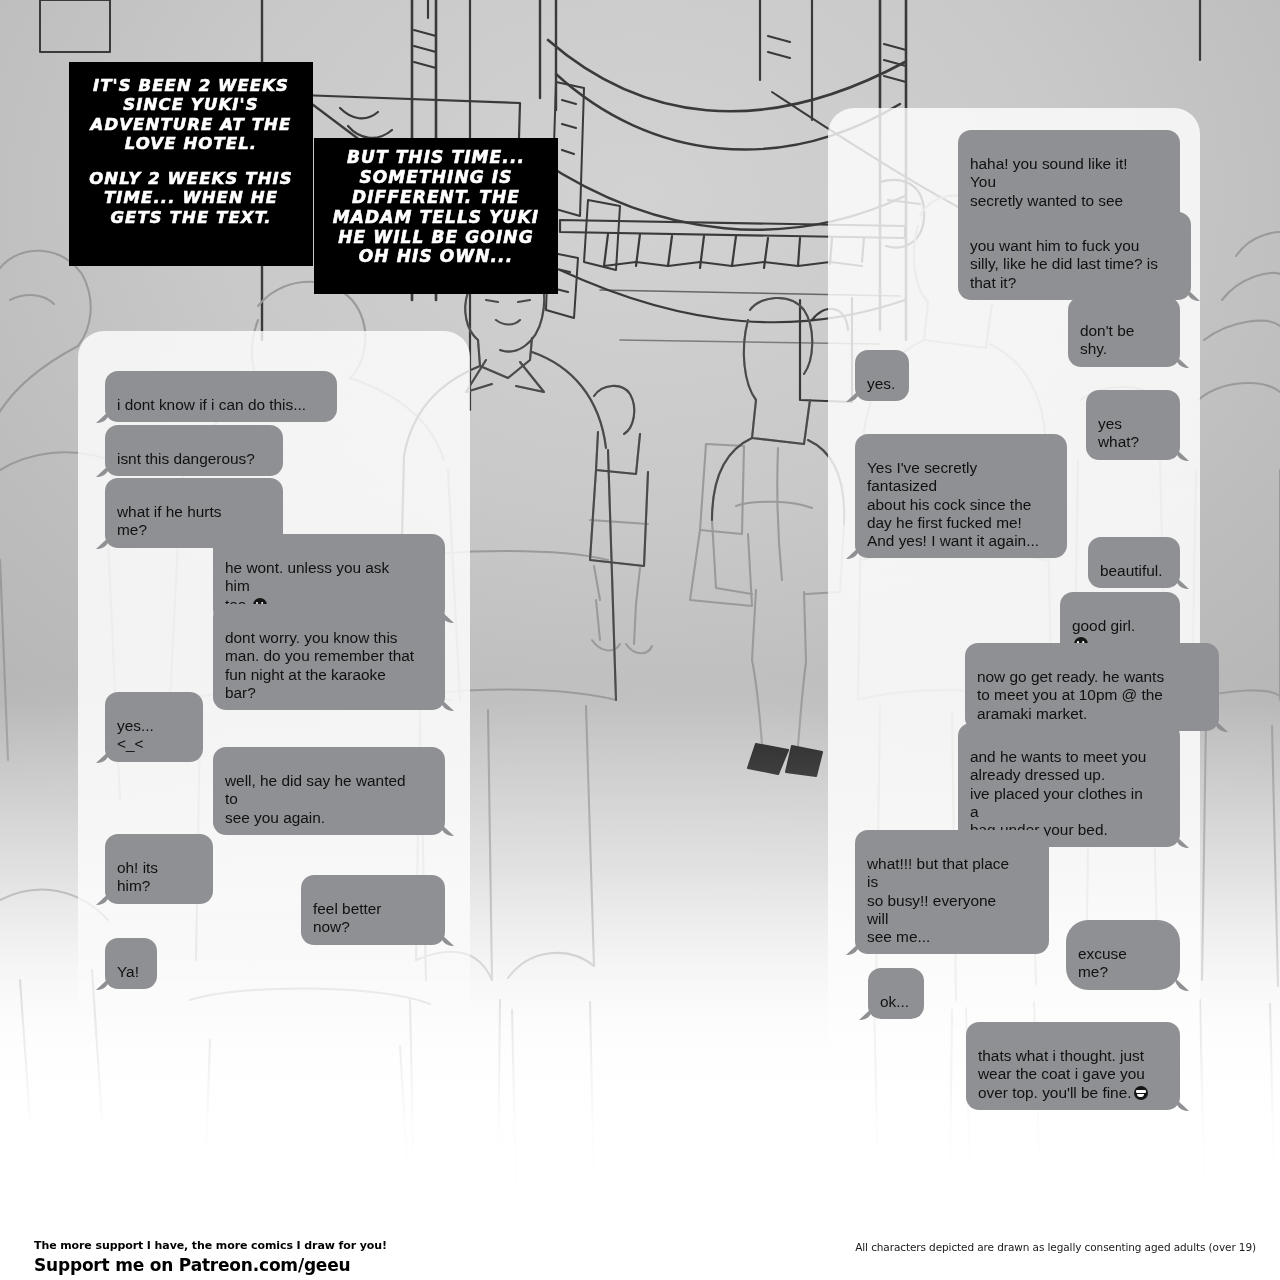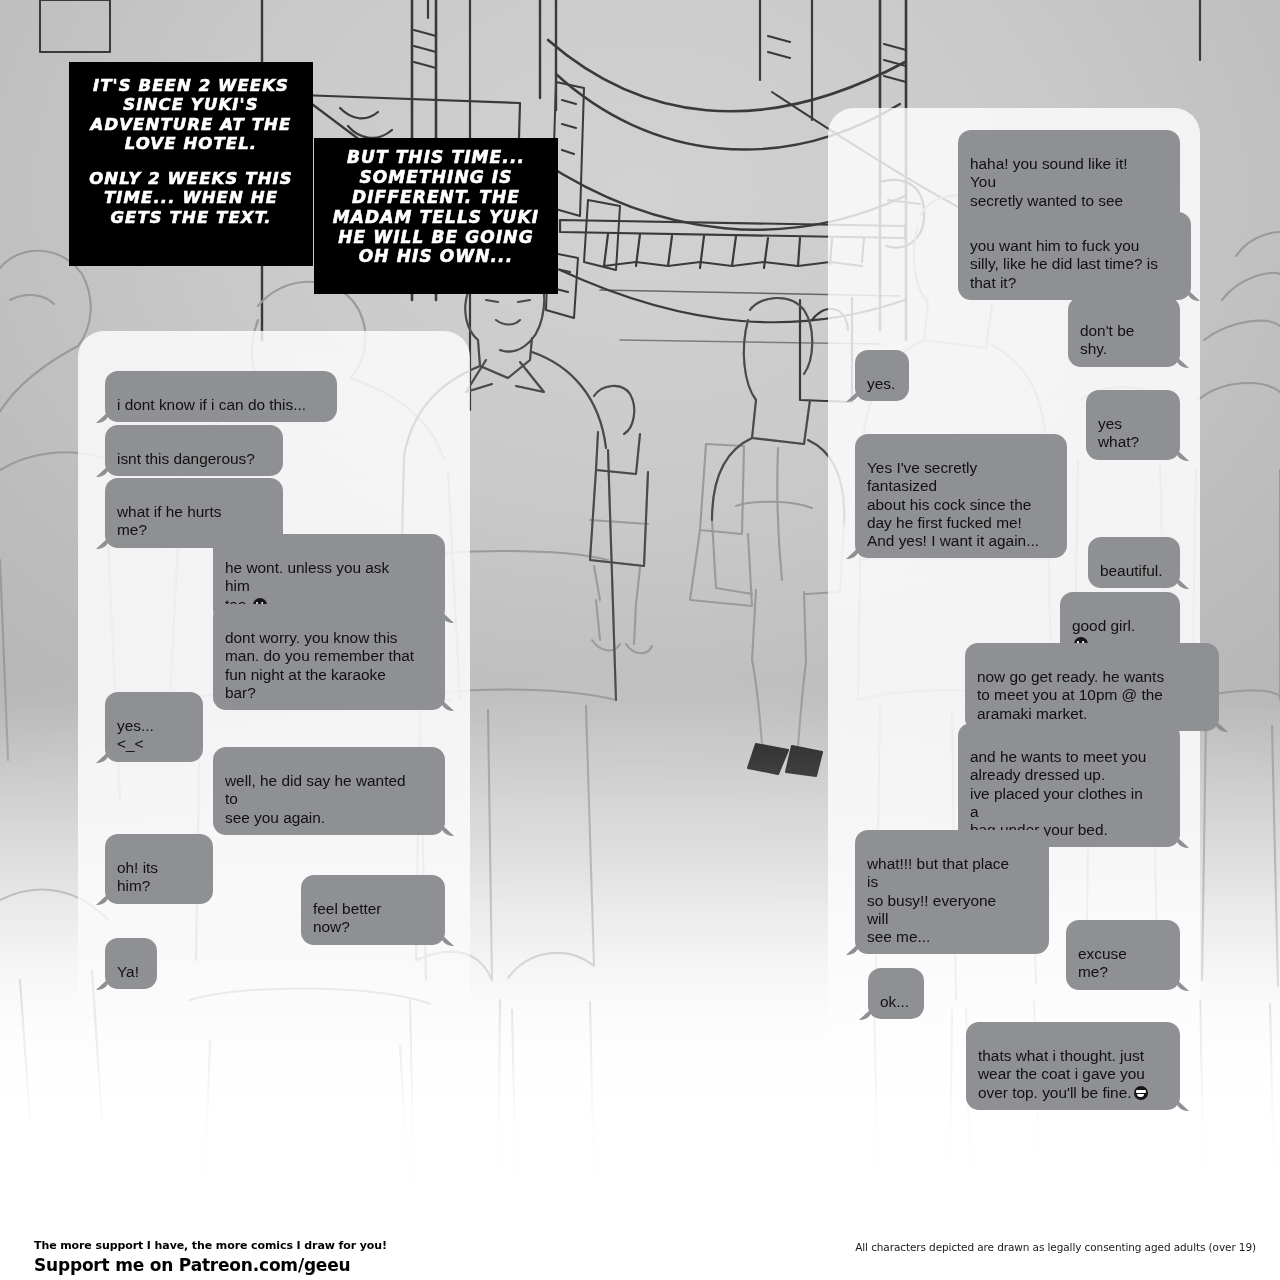--- a/index.html
+++ b/index.html
@@ -515,21 +515,21 @@
 ive placed your clothes in a
 bag under your bed.</span>
   </div>
 
   <div class="bubble left" style="left:855px; top:830px; width:194px;">
     <span>what!!! but that place is
 so busy!! everyone will
 see me...</span>
   </div>
 
-  <div class="bubble right" style="left:1066px; top:920px; width:114px;">
+  <div class="bubble right" style="left:1066px; top:920px; width:114px;border-radius:22px;">
     <span>excuse me?</span>
   </div>
 
   <div class="bubble left" style="left:868px; top:968px; width:56px;">
     <span>ok...</span>
   </div>
 
   <div class="bubble right" style="left:966px; top:1022px; width:214px;">
     <span>thats what i thought. just
 wear the coat i gave you

